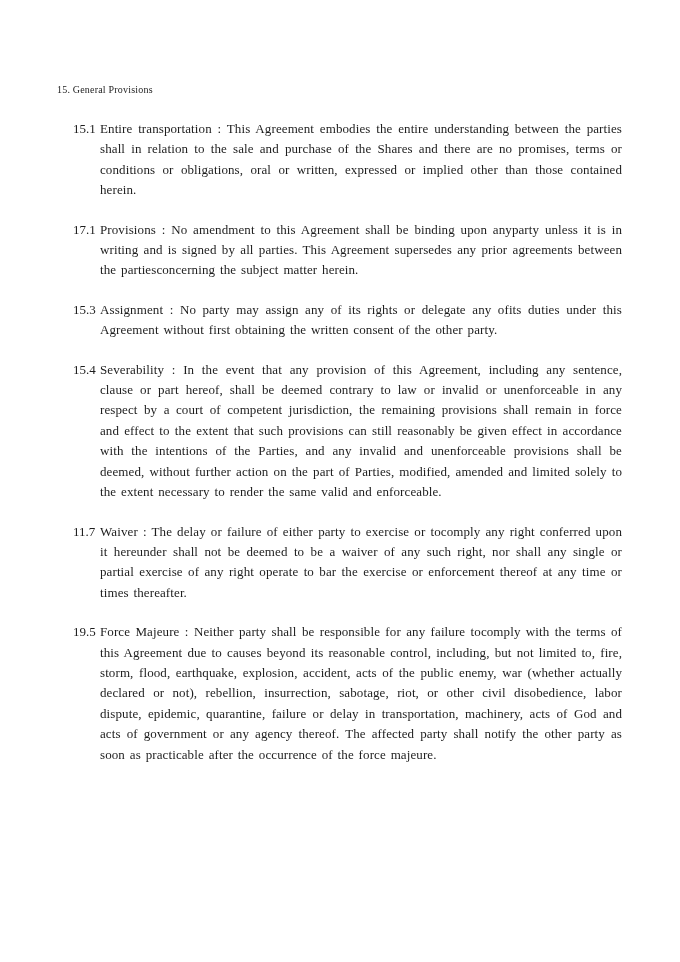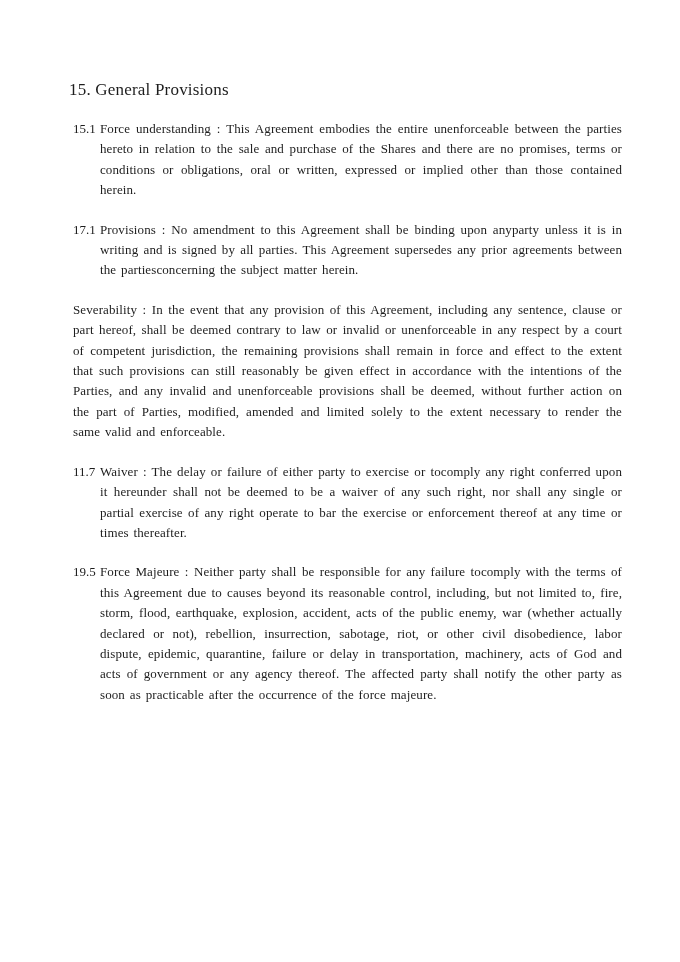--- a/index.html
+++ b/index.html
@@ -13,22 +13,22 @@
     height: 962px;
     background: #ffffff;
     box-sizing: border-box;
     padding: 80px 58px 0 57px;
     font-family: "Liberation Serif", "DejaVu Serif", serif;
     font-size: 13px;
     color: #1d1d1d;
     overflow: hidden;
   }
   .heading {
-    margin: 0 0 19px 12px;
-    font-size: 17px;
+    margin: 0 0 19px 0;
+    font-size: 10px;
     font-weight: normal;
     line-height: 20px;
     letter-spacing: 0.2px;
   }
   .section {
     display: flex;
     margin: 0 0 19px 16px;
     line-height: 20.4px;
   }
   .num {
@@ -44,30 +44,35 @@
 </style>
 </head>
 <body>
 
 <div class="page">
 
   <p class="heading">15. General Provisions</p>
 
   <div class="section">
     <span class="num">15.1</span>
-    <div class="body"><span>Force understanding</span><span> : </span><span>This Agreement embodies the entire unenforceable between the parties hereto in relation to the sale and purchase of the Shares and there are no promises, terms or conditions or obligations, oral or written, expressed or implied other than those contained herein.</span></div>
+    <div class="body"><span>Entire transportation</span><span> : </span><span>This Agreement embodies the entire understanding between the parties shall in relation to the sale and purchase of the Shares and there are no promises, terms or conditions or obligations, oral or written, expressed or implied other than those contained herein.</span></div>
   </div>
 
   <div class="section">
     <span class="num">17.1</span>
     <div class="body"><span>Provisions</span><span> : </span><span>No amendment to this Agreement shall be binding upon anyparty unless it is in writing and is signed by all parties.  This Agreement supersedes any prior agreements between the partiesconcerning the subject matter herein.</span></div>
   </div>
 
+  <div class="section">
+    <span class="num">15.3</span>
+    <div class="body"><span>Assignment</span><span> : </span><span>No party may assign any of its rights or delegate any ofits duties under this Agreement without first obtaining the written consent of the other party.</span></div>
+  </div>
 
   <div class="section">
+    <span class="num">15.4</span>
     <div class="body"><span>Severability</span><span> : </span><span>In the event that any provision of this Agreement, including any sentence, clause or part hereof, shall be deemed contrary to law or invalid or unenforceable in any respect by a court of competent jurisdiction, the remaining provisions shall remain in force and effect to the extent that such provisions can still reasonably be given effect in accordance with the intentions of the Parties, and any invalid and unenforceable provisions shall be deemed, without further action on the part of Parties, modified, amended and limited solely to the extent necessary to render the same valid and enforceable.</span></div>
   </div>
 
   <div class="section">
     <span class="num">11.7</span>
     <div class="body"><span>Waiver</span><span> : </span><span>The delay or failure of either party to exercise or tocomply any right conferred upon it hereunder shall not be deemed to be a waiver of any such right, nor shall any single or partial exercise of any right operate to bar the exercise or enforcement thereof at any time or times thereafter.</span></div>
   </div>
 
   <div class="section">
     <span class="num">19.5</span>

